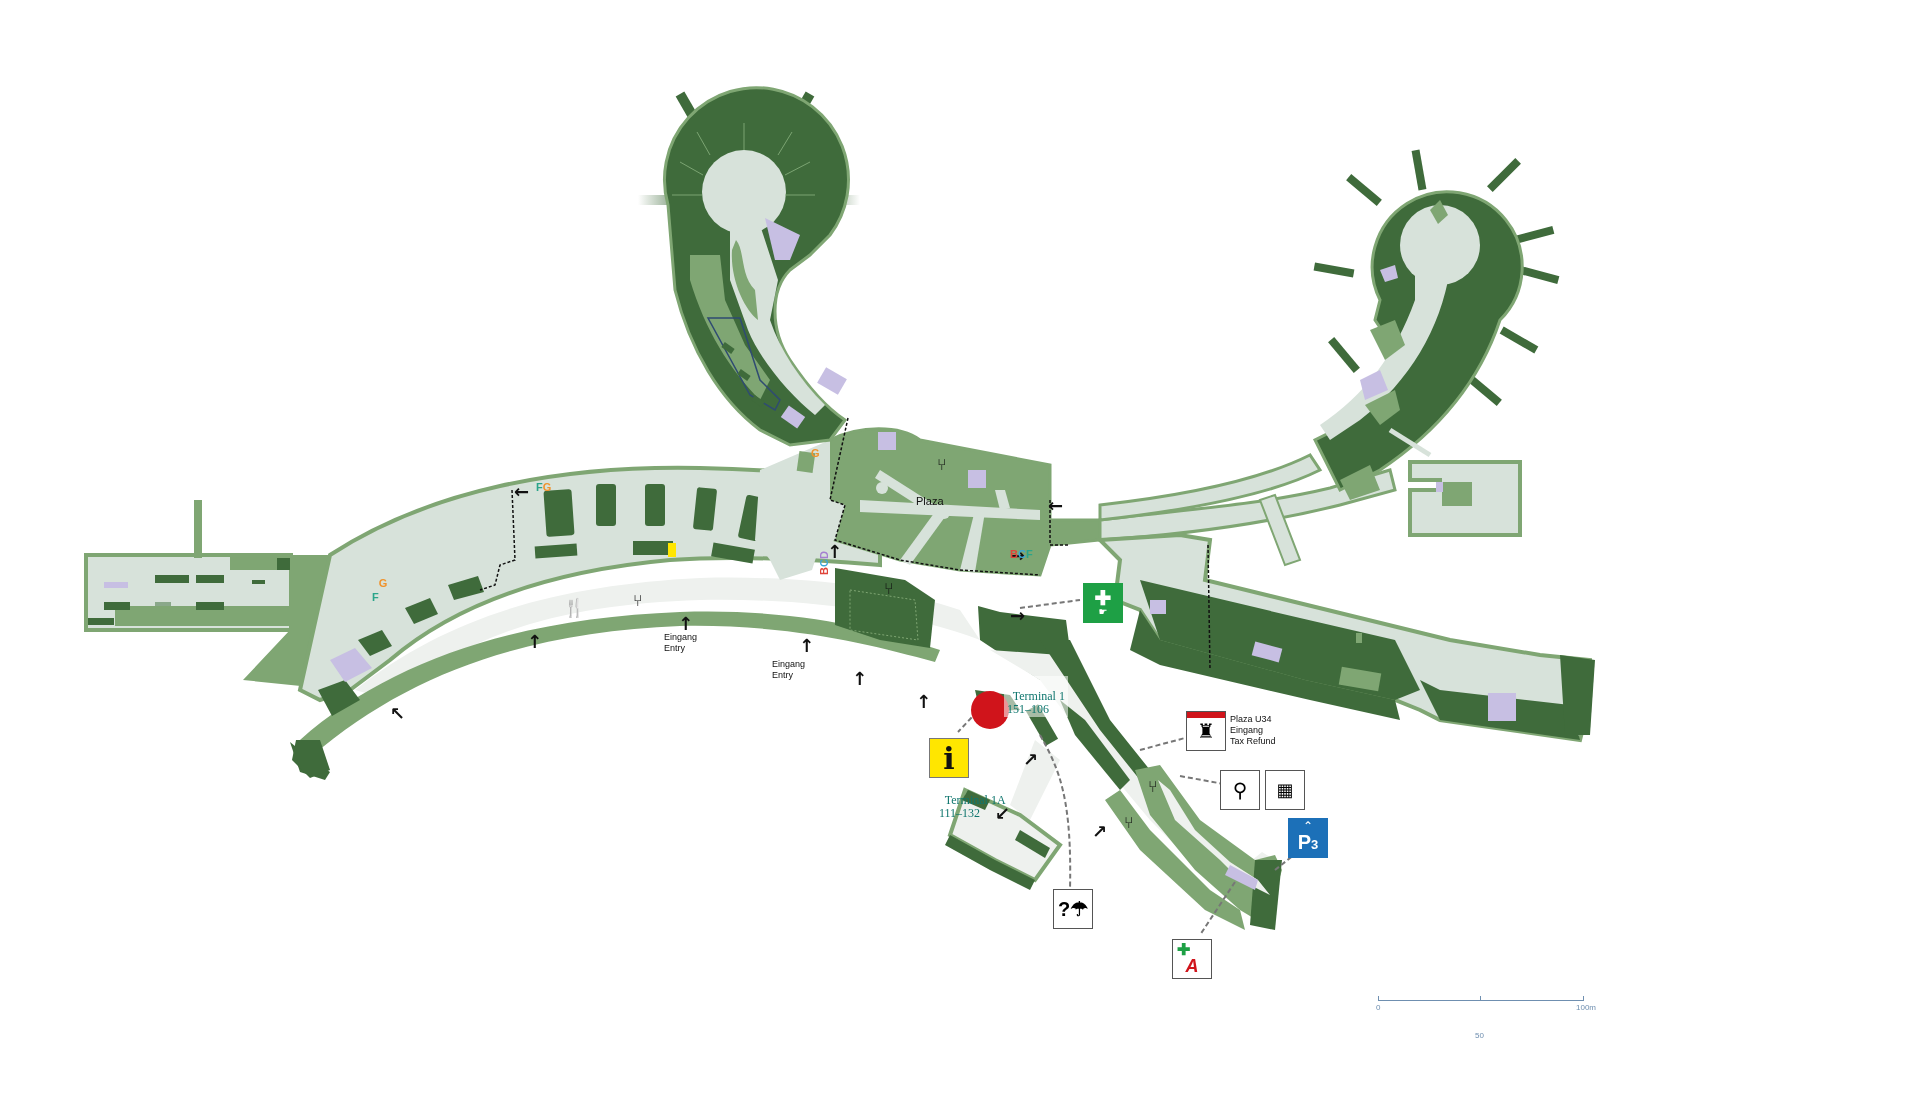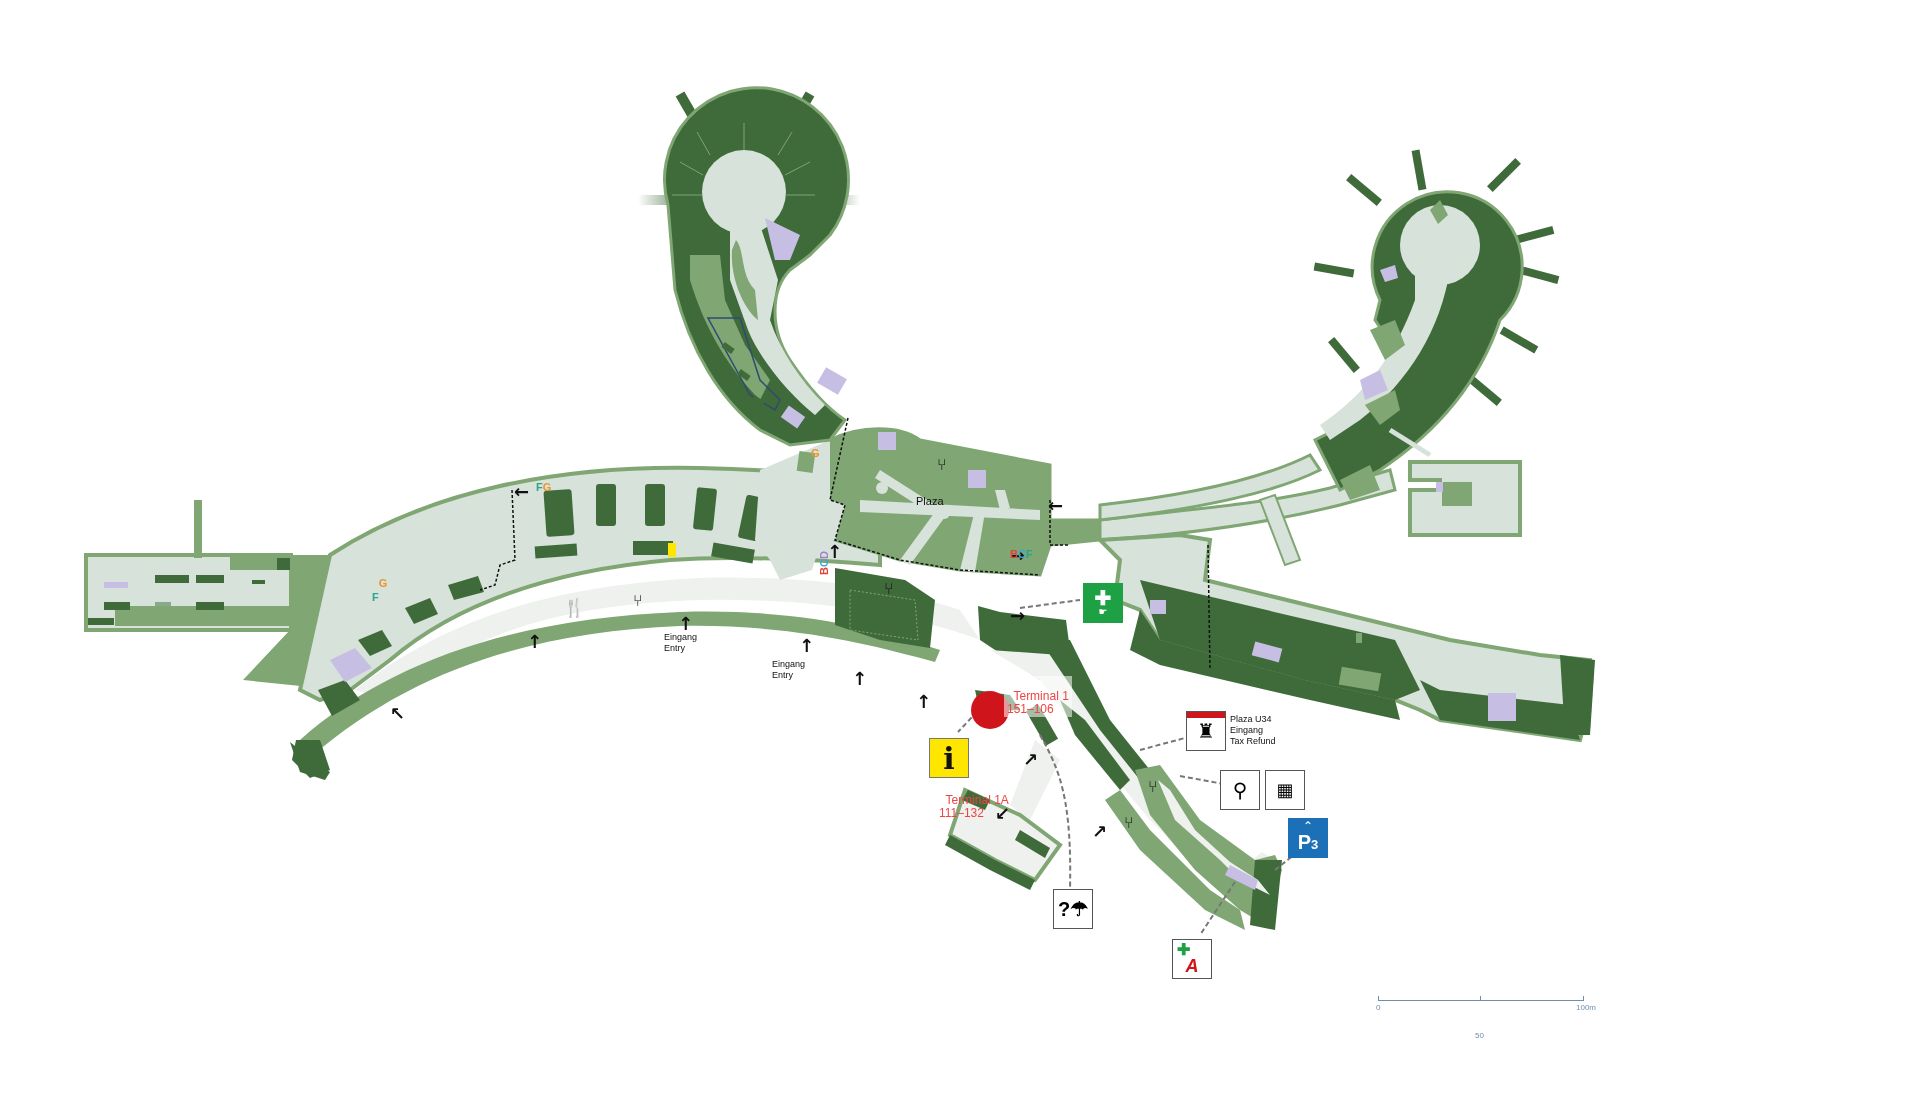--- a/index.html
+++ b/index.html
@@ -1,19 +1,19 @@
 <!DOCTYPE html>
 <html><head>
 <meta charset="utf-8">
 <style>
   html, body { margin:0; padding:0; background:#ffffff; }
   body { width:1920px; height:1099px; position:relative; overflow:hidden; font-family:"Liberation Sans", sans-serif; }
   #map { position:absolute; left:0; top:0; width:1920px; height:1099px; }
   .overlay { position:absolute; font-family:"Liberation Sans", sans-serif; color:#111; }
-  .term-label { position:absolute; font-size:12px; line-height:13px; color:#ef4444; background:rgba(255,255,255,0.55); padding:1px 3px; white-space:pre; }
+  .term-label { position:absolute; font-size:12px; line-height:13px; color:#0f766e; background:rgba(255,255,255,0.55); padding:1px 3px; white-space:pre;font-family:Liberation Serif, serif; }
   .entry-label { position:absolute; font-size:9px; line-height:11px; color:#111; text-align:left; }
   .entry-label span { display:block; }
   .svc-box { position:absolute; width:38px; height:38px; border:1.5px solid #555; background:#fff; box-sizing:border-box; display:flex; align-items:center; justify-content:center; }
   .svc-label { position:absolute; font-size:10px; line-height:12px; color:#111; }
   .svc-label span { display:block; }
   .scale { position:absolute; left:1378px; top:996px; width:210px; height:20px; }
   .scale .bar { position:absolute; left:0; top:4px; width:205px; height:1px; background:#6f8fb0; }
   .scale .tick { position:absolute; top:0; width:1px; height:5px; background:#6f8fb0; }
   .scale .tl { position:absolute; top:7px; font-size:8px; color:#6f8fb0; }
   .gate-letter { font-weight:bold; font-size:11px; }

